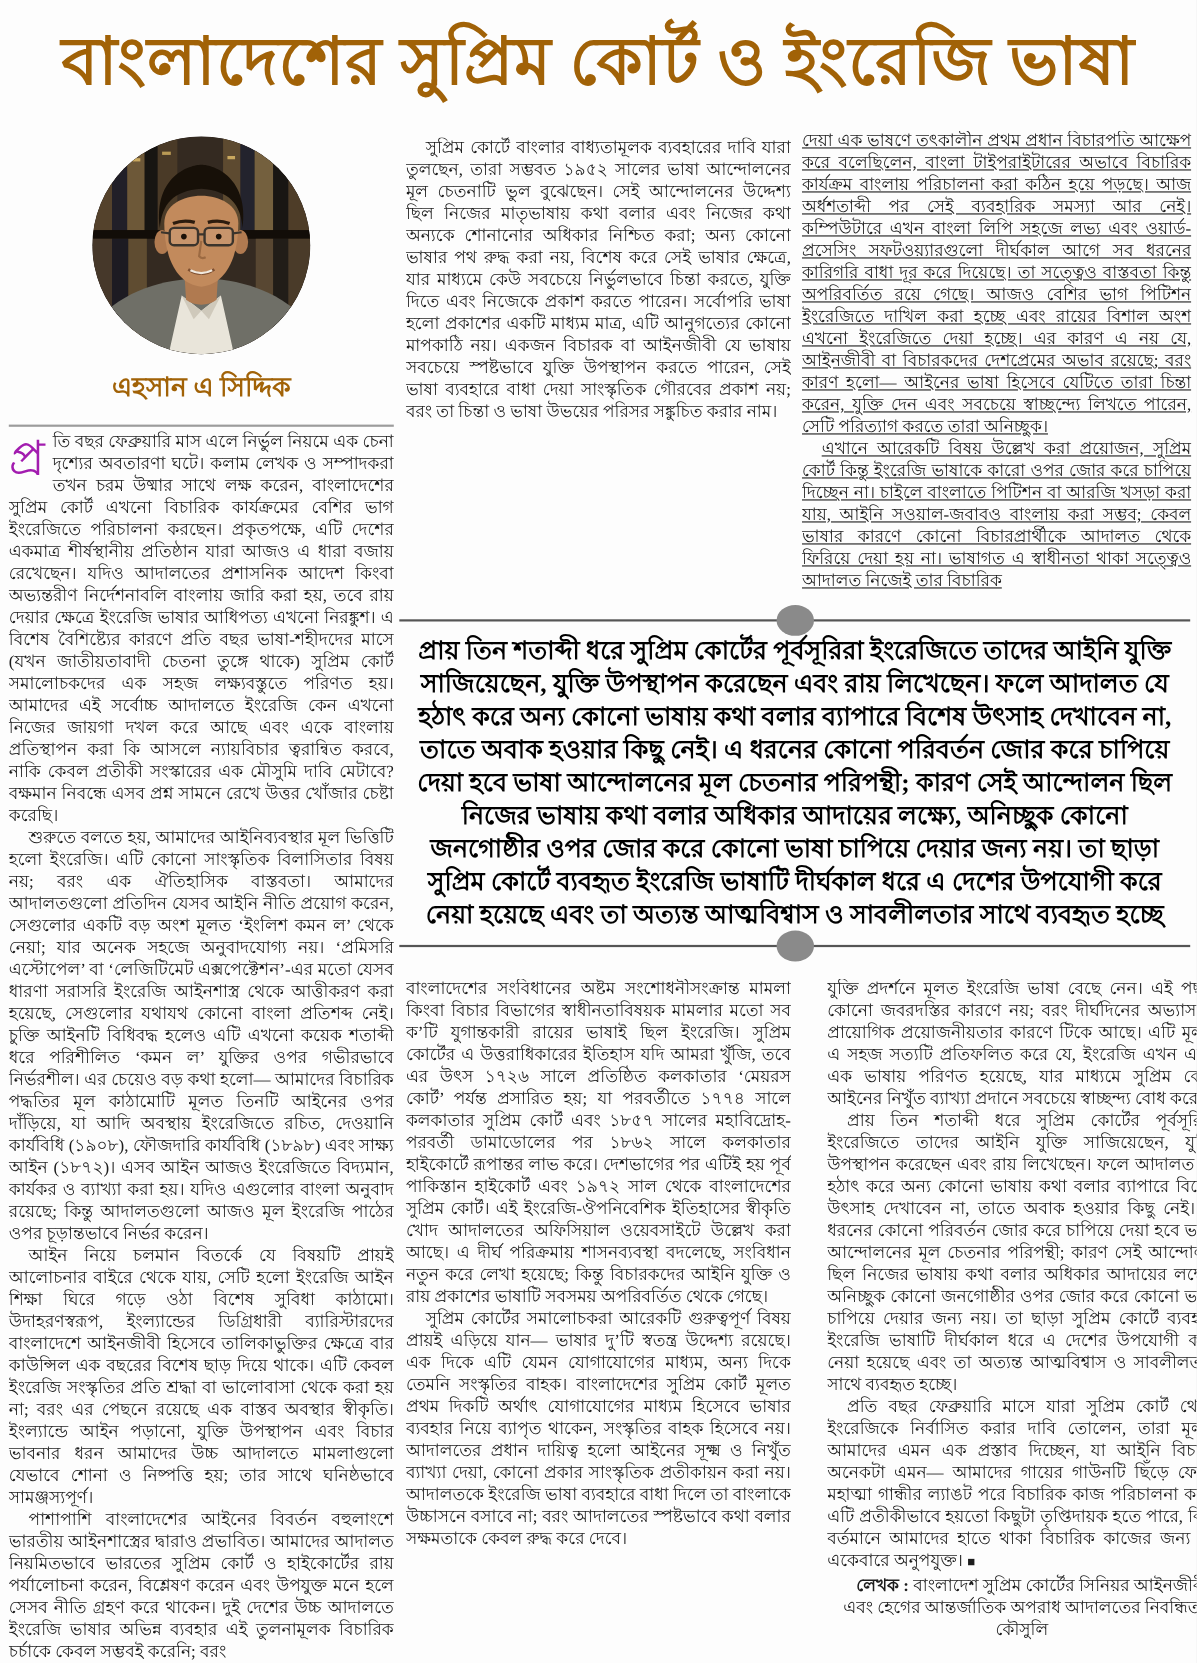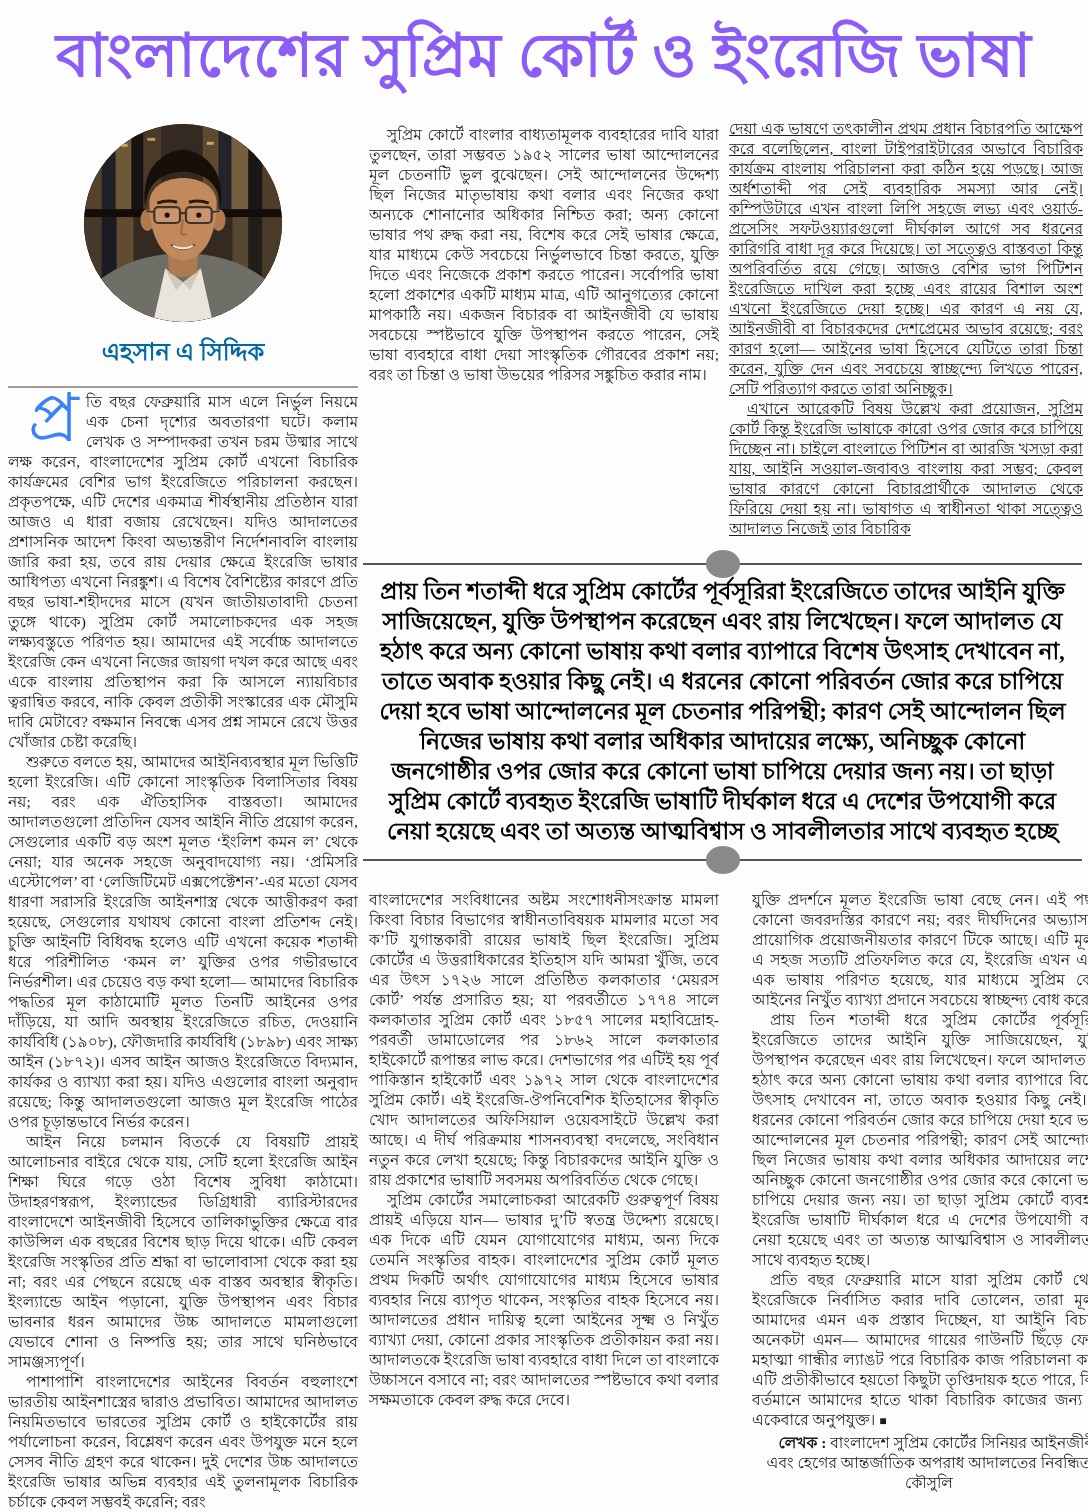--- a/index.html
+++ b/index.html
@@ -10,56 +10,55 @@
     margin:0 auto;
     background:#fdfdfd;
     color:#1b1b1b;
     font-family:"Liberation Serif","DejaVu Sans",serif;
     overflow:hidden;
   }
   .headline {
     position:absolute; top:0; left:0;
     width:1088px; height:118px;
     display:flex; align-items:center; justify-content:center;
-    font-size:60px; font-weight:700; color:#8b5cf6;
+    font-size:60px; font-weight:700; color:#a16207;
     white-space:nowrap; overflow:hidden;
     letter-spacing:1px;
   }
   .author-block { position:absolute; left:8px; top:124px; width:350px; }
   .author-photo {
     width:198px; height:198px; border-radius:50%;
     overflow:hidden; margin:0 auto; display:block;
     background:#2e2620;
   }
   .author-name {
     margin-top:11px; text-align:center;
-    font-size:24px; font-weight:700; color:#0369a1;font-family:Liberation Serif, serif;
+    font-size:24px; font-weight:700; color:#a16207;font-family:Liberation Serif, serif;
   }
   .author-divider { border:none; border-top:2px solid #9c9c9c; margin-top:13px; }
 
   .col {
     position:absolute; width:350px;
     font-size:15.5px; line-height:20px;
     text-align:justify; overflow:hidden;
     color:#1c1c1c;
   }
   .col p { text-indent:18px; }
   .col p.no-indent { text-indent:0; }
   .col-left      { left:8px;   top:392px; height:1120px; }
   .col-mid-top   { left:369px; top:125px; height:438px; }
   .col-right-top { left:729px; top:119px; width:354px; height:438px;text-decoration:underline; }
   .col-mid-bot   { left:369px; top:890px; height:622px; }
   .col-right-bot { left:752px; top:890px; width:354px; height:622px; }
 
   .dropcap {
     float:left;
-    font-size:68px; line-height:44px;
+    font-size:44px; line-height:44px;
     padding:4px 7px 0 0;
-    color:#3b82f6;
-    margin-left:20px;
+    color:#a21caf;
   }
 
   .pullquote {
     position:absolute; left:363px; top:563px;
     width:719px; height:298px;
     border-top:2px solid #555; border-bottom:2px solid #555;
   }
   .pq-dot {
     position:absolute; left:50%;
     width:34px; height:28px; border-radius:50%;

